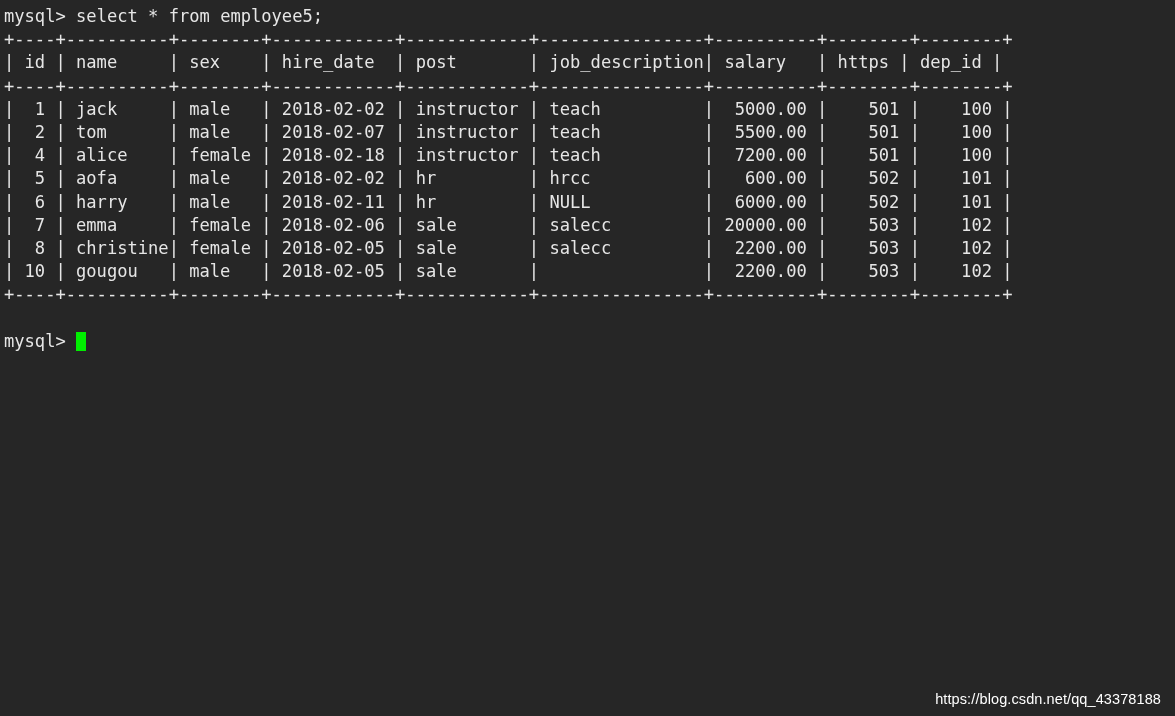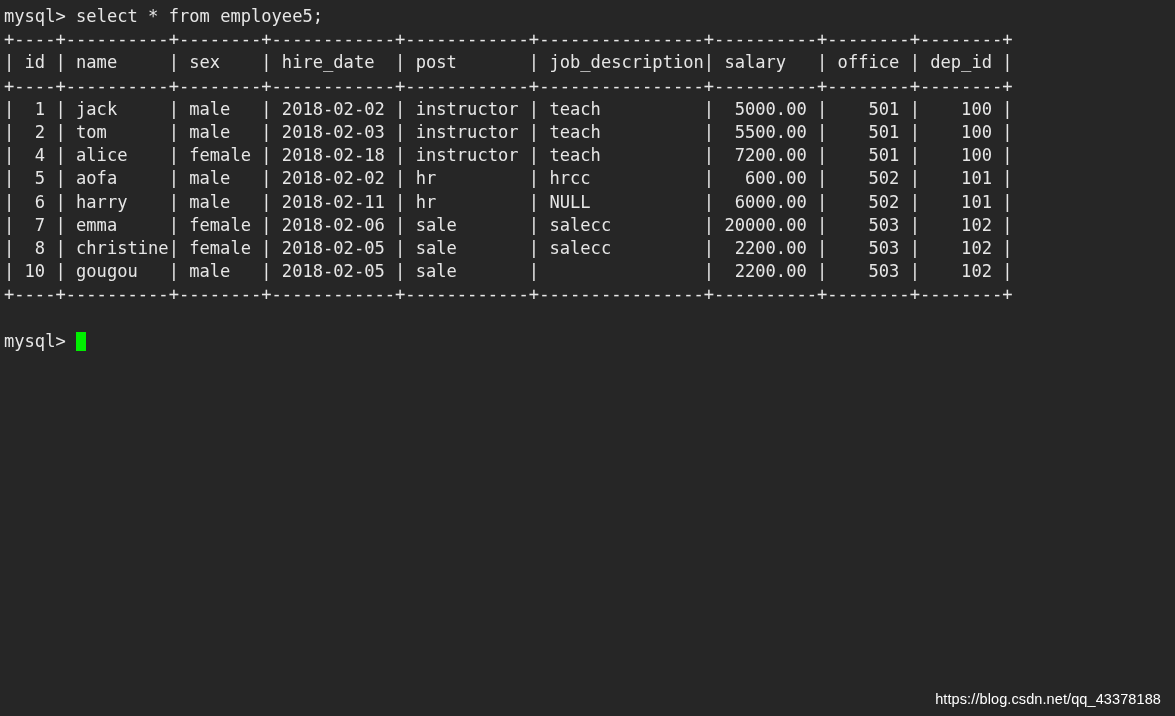--- a/index.html
+++ b/index.html
@@ -63,26 +63,26 @@
   }
 </style>
 </head>
 <body>
 
 <div id="terminal">
 
   <div class="line"><span>mysql&gt; </span><span>select * from employee5;</span></div>
 
   <div class="line rule">+----+----------+--------+------------+------------+----------------+----------+--------+--------+</div>
-  <div class="line">| id | name     | sex    | hire_date  | post       | job_description| salary   | office | dep_id |</div>
+  <div class="line">| id | name     | sex    | hire_date  | post       | job_description| salary   | https | dep_id |</div>
   <div class="line rule">+----+----------+--------+------------+------------+----------------+----------+--------+--------+</div>
 
   <div id="rows-container">
       <div class="line">|  1 | jack     | male   | 2018-02-02 | instructor | teach          |  5000.00 |    501 |    100 |</div>
-      <div class="line">|  2 | tom      | male   | 2018-02-03 | instructor | teach          |  5500.00 |    501 |    100 |</div>
+      <div class="line">|  2 | tom      | male   | 2018-02-07 | instructor | teach          |  5500.00 |    501 |    100 |</div>
       <div class="line">|  4 | alice    | female | 2018-02-18 | instructor | teach          |  7200.00 |    501 |    100 |</div>
       <div class="line">|  5 | aofa     | male   | 2018-02-02 | hr         | hrcc           |   600.00 |    502 |    101 |</div>
       <div class="line">|  6 | harry    | male   | 2018-02-11 | hr         | NULL           |  6000.00 |    502 |    101 |</div>
       <div class="line">|  7 | emma     | female | 2018-02-06 | sale       | salecc         | 20000.00 |    503 |    102 |</div>
       <div class="line">|  8 | christine| female | 2018-02-05 | sale       | salecc         |  2200.00 |    503 |    102 |</div>
       <div class="line">| 10 | gougou   | male   | 2018-02-05 | sale       |                |  2200.00 |    503 |    102 |</div>
     </div>
 
   <div class="line rule">+----+----------+--------+------------+------------+----------------+----------+--------+--------+</div>
 

